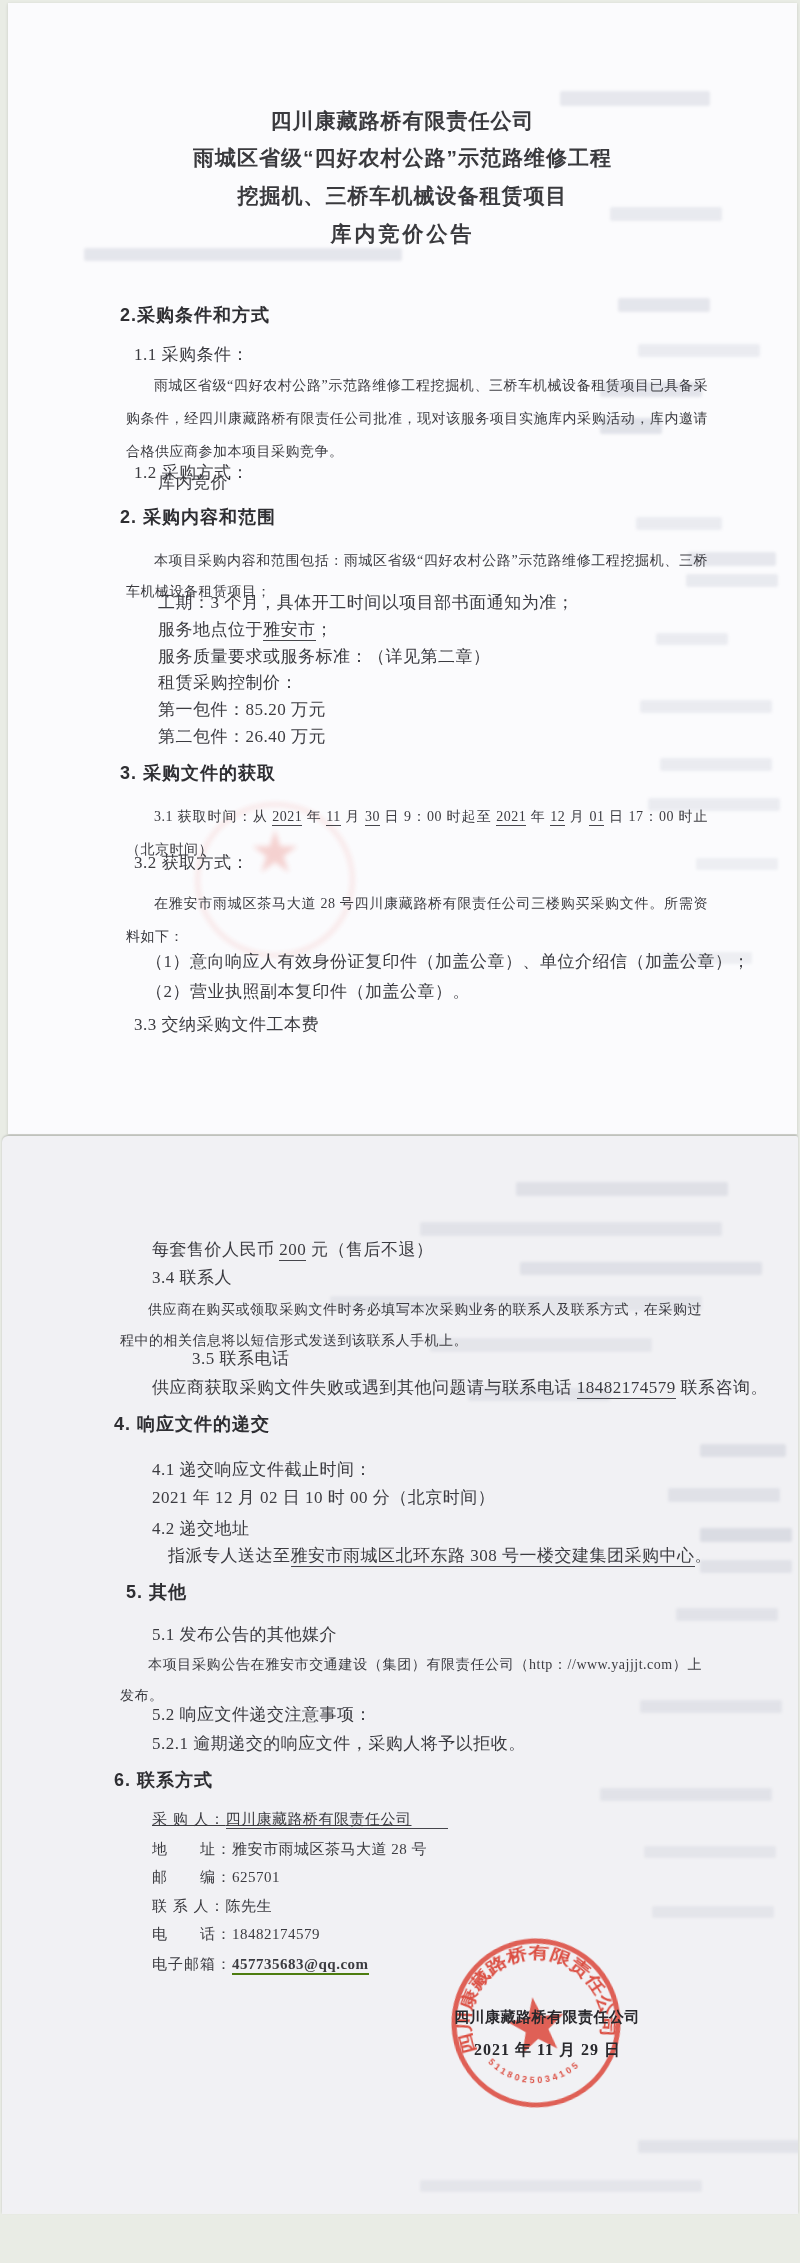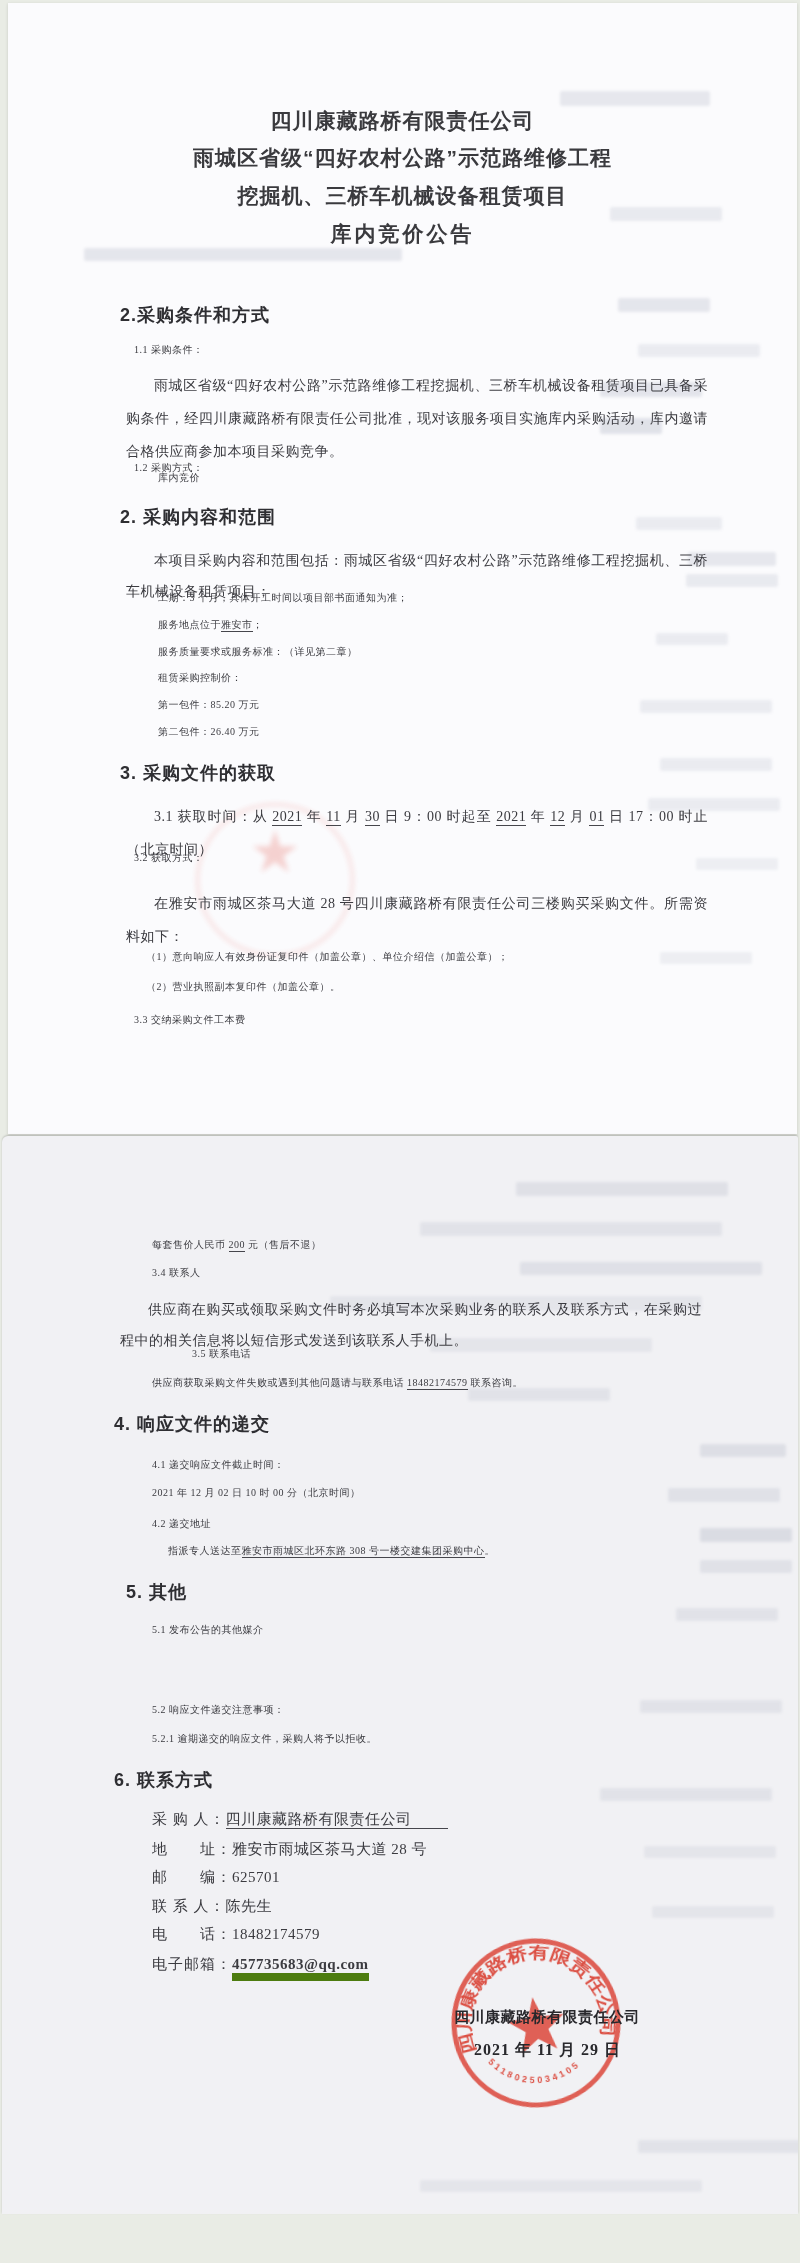--- a/index.html
+++ b/index.html
@@ -8,25 +8,25 @@
   .page{position:absolute;overflow:hidden;}
   #page1{left:8px;top:3px;width:789px;height:1131px;background:#fbfbfd;
          box-shadow:0 1px 3px rgba(0,0,0,.15);}
   #page2{left:2px;top:1136px;width:796px;height:1078px;background:#f1f1f4;
          border-radius:6px 2px 0 0;box-shadow:0 -1px 2px rgba(0,0,0,.18);}
   .t{position:absolute;left:0;width:100%;text-align:center;white-space:nowrap;
      font-family:"Liberation Sans","DejaVu Sans",sans-serif;font-weight:700;
      font-size:21px;color:#3a3a3e;letter-spacing:1px;}
   .h{position:absolute;white-space:nowrap;font-family:"Liberation Sans","DejaVu Sans",sans-serif;
      font-weight:700;font-size:18px;color:#2e2e32;letter-spacing:1px;}
-  .ln{position:absolute;white-space:nowrap;font-size:10px;color:#3b3b40;letter-spacing:.5px;}
+  .ln{position:absolute;white-space:nowrap;font-size:17px;color:#3b3b40;letter-spacing:.5px;}
   .blk{position:absolute;left:118px;width:582px;font-size:14px;color:#3b3b40;
        text-indent:2em;line-height:33px;text-align:justify;letter-spacing:.5px;}
   .u{border-bottom:1px solid #46464c;padding-bottom:1px;}
-  .u2{border-bottom:8px solid #4d7c0f;padding-bottom:1px;font-weight:700;}
+  .u2{border-bottom:2px solid #4d7c0f;padding-bottom:1px;font-weight:700;}
   .crow{position:absolute;left:150px;font-size:15px;color:#3b3b40;white-space:nowrap;letter-spacing:.5px;}
   .crow .lab{letter-spacing:1px;}
   .bleed{position:absolute;background:#6a7490;border-radius:2px;filter:blur(1.6px);}
   .rbleed{position:absolute;border:3px solid rgba(225,70,58,.35);border-radius:50%;
           filter:blur(2.5px);opacity:.45;}
   .rbleed .star{position:absolute;left:0;top:12px;width:100%;text-align:center;
           font-size:58px;color:rgba(225,70,58,.5);}
   #stamp-wrap{position:absolute;left:446px;top:799px;width:176px;height:176px;
           transform:rotate(-8deg);opacity:.88;filter:blur(.3px);}
   .overlay-black{position:absolute;white-space:nowrap;color:#28282c;z-index:5;}
@@ -116,26 +116,27 @@
     <div class="ln" style="left:150px;top:240px;"><span>供应商获取采购文件失败或遇到其他问题请与联系电话 </span><span class="u">18482174579</span><span> 联系咨询。</span></div>
 
     <div class="h" style="left:112px;top:276px;">4. 响应文件的递交</div>
     <div class="ln" style="left:150px;top:322px;">4.1 递交响应文件截止时间：</div>
     <div class="ln" style="left:150px;top:350px;">2021 年 12 月 02 日 10 时 00 分（北京时间）</div>
     <div class="ln" style="left:150px;top:381px;">4.2 递交地址</div>
     <div class="ln" style="left:166px;top:408px;"><span>指派专人送达至</span><span class="u">雅安市雨城区北环东路 308 号一楼交建集团采购中心</span><span>。</span></div>
 
     <div class="h" style="left:124px;top:444px;">5. 其他</div>
     <div class="ln" style="left:150px;top:487px;">5.1 发布公告的其他媒介</div>
+    <div class="blk" style="top:513px;line-height:31px;">本项目采购公告在雅安市交通建设（集团）有限责任公司（http：//www.yajjjt.com）上发布。</div>
     <div class="ln" style="left:150px;top:567px;">5.2 响应文件递交注意事项：</div>
     <div class="ln" style="left:150px;top:596px;">5.2.1 逾期递交的响应文件，采购人将予以拒收。</div>
 
     <div class="h" style="left:112px;top:632px;">6. 联系方式</div>
 
-    <div class="crow" style="top:674px;"><span class="lab">采 购 人：</span><span class="u" style="padding-right:36px;">四川康藏路桥有限责任公司</span></div>
+    <div class="crow" style="top:674px;text-decoration:underline;"><span class="lab">采 购 人：</span><span class="u" style="padding-right:36px;">四川康藏路桥有限责任公司</span></div>
     <div class="crow" style="top:704px;"><span class="lab">地　　址：</span><span>雅安市雨城区茶马大道 28 号</span></div>
     <div class="crow" style="top:732px;"><span class="lab">邮　　编：</span><span>625701</span></div>
     <div class="crow" style="top:761px;"><span class="lab">联 系 人：</span><span>陈先生</span></div>
     <div class="crow" style="top:789px;"><span class="lab">电　　话：</span><span>18482174579</span></div>
     <div class="crow" style="top:819px;"><span class="lab">电子邮箱：</span><span class="u2">457735683@qq.com</span></div>
 
     <div id="stamp-wrap">
       <svg width="176" height="176" viewBox="0 0 176 176">
         <circle cx="88" cy="88" r="82" fill="none" stroke="#d93a2c" stroke-width="5" opacity=".9"></circle>
         <polygon points="88,62 95.1,82.3 116.5,82.7 99.4,95.7 105.6,116.3 88,104 70.4,116.3 76.6,95.7 59.5,82.7 80.9,82.3" fill="#d93a2c" opacity=".9"></polygon>

